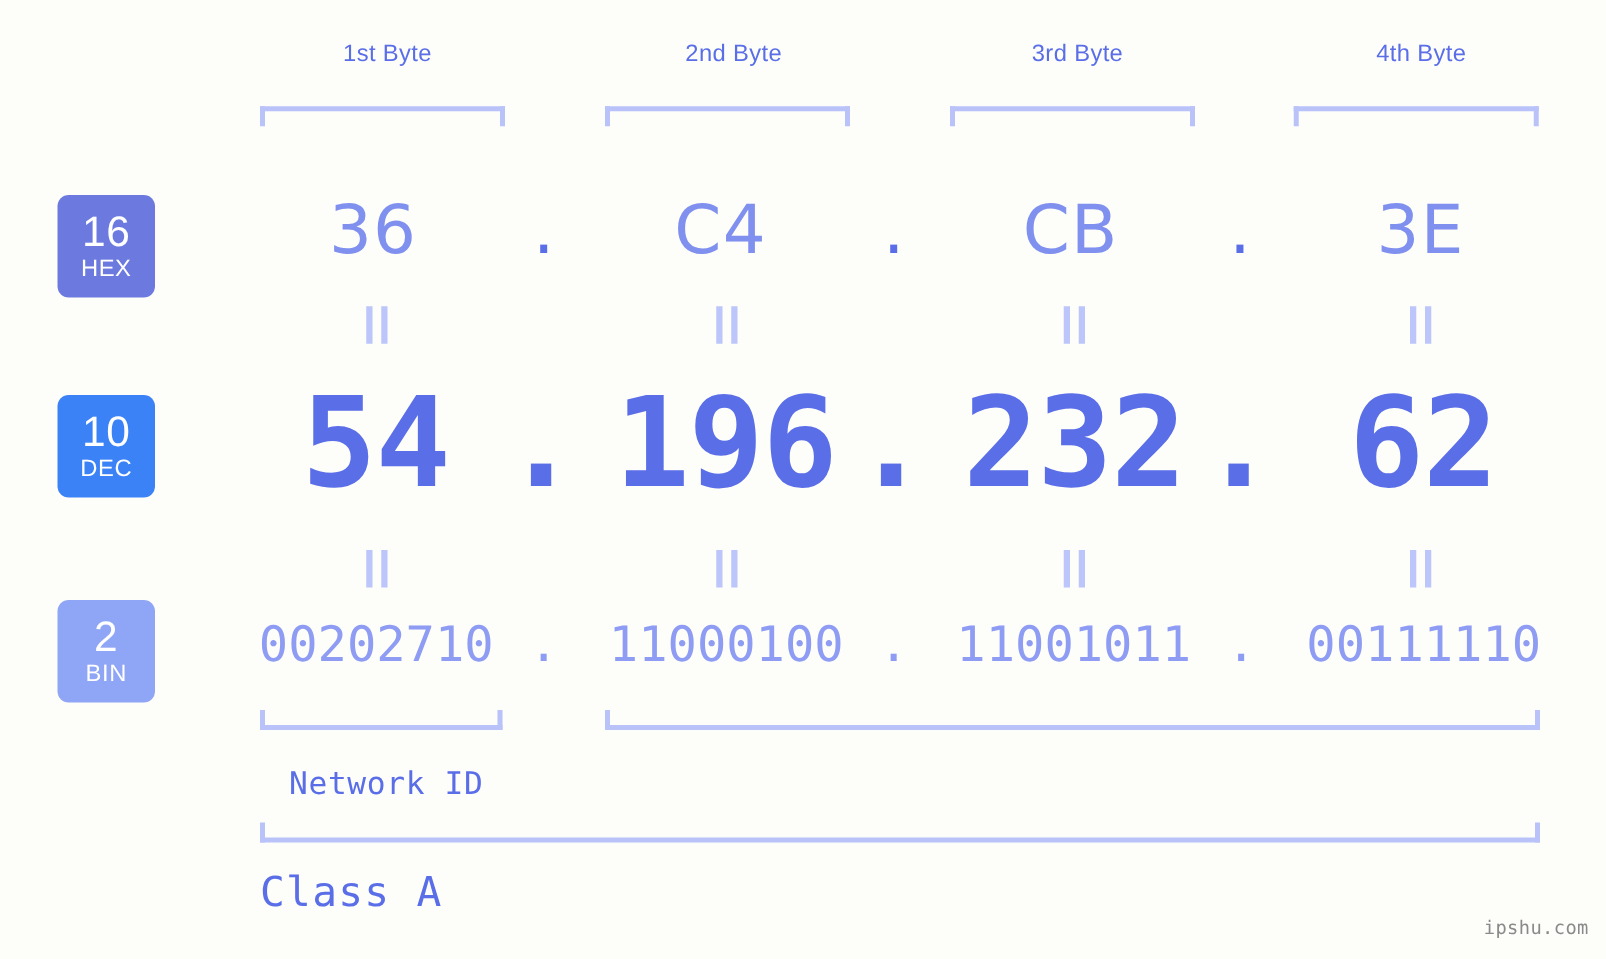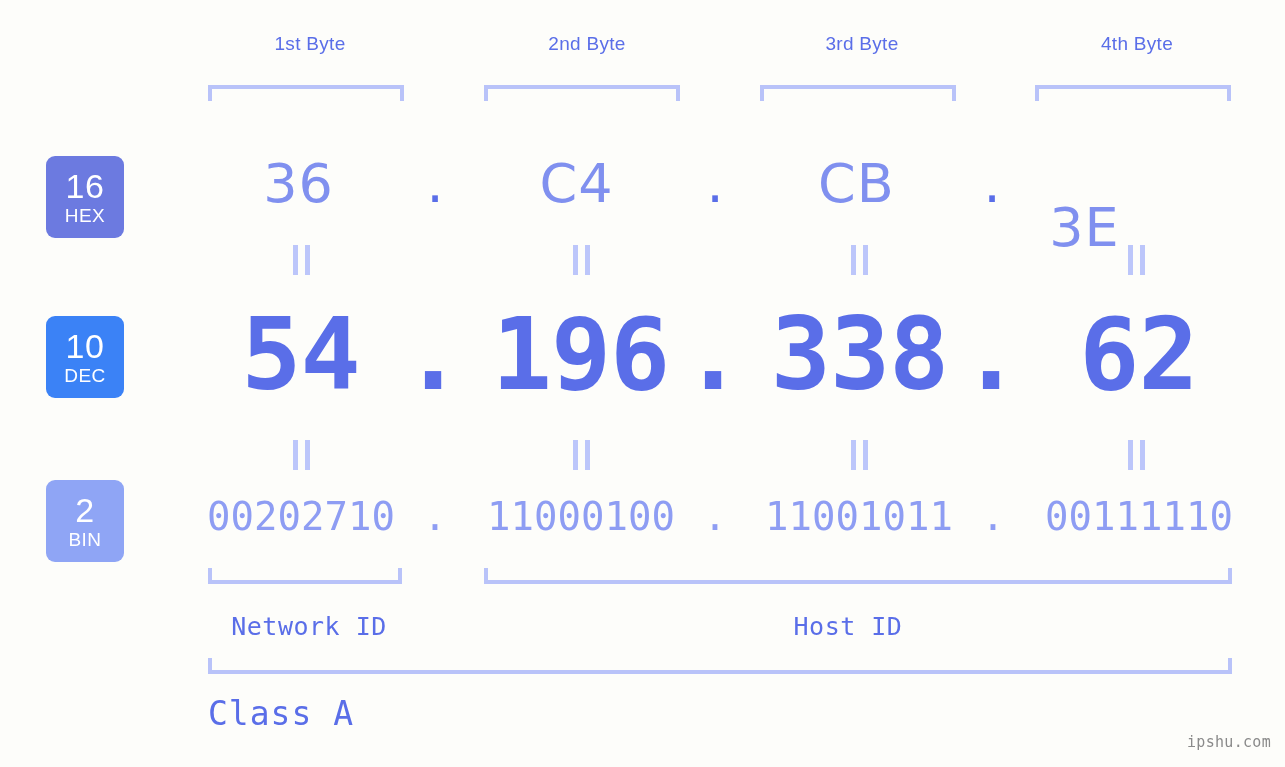--- a/index.html
+++ b/index.html
@@ -208,21 +208,21 @@
   </div>
   <div class="badge" style="top:480px;height:82px;background:#8fa5f5;">
     <span class="num">2</span>
     <span class="nm">BIN</span>
   </div>
 
   <div class="row-hex">
     <div class="cell" style="left:186px;width:225px;">36</div>
     <div class="cell" style="left:464px;width:225px;">C4</div>
     <div class="cell" style="left:744px;width:225px;">CB</div>
-    <div class="cell" style="left:972px;width:225px;margin-top:44px;">3E</div>
+    <div class="cell" style="left:1024px;width:225px;">3E</div>
 
     <div class="dot dot-hex" style="left:410px;width:50px;">.</div>
     <div class="dot dot-hex" style="left:690px;width:50px;">.</div>
     <div class="dot dot-hex" style="left:967px;width:50px;">.</div>
   </div>
 
   <div class="eq" style="left:288px;top:245px;">
       <i></i>
       <i></i>
     </div>
@@ -235,21 +235,21 @@
       <i></i>
     </div>
   <div class="eq" style="left:1123px;top:245px;">
       <i></i>
       <i></i>
     </div>
 
   <div class="row-dec">
     <div class="cell" style="left:188px;width:225px;">54</div>
     <div class="cell" style="left:468px;width:225px;">196</div>
-    <div class="cell" style="left:747px;width:225px;">338</div>
+    <div class="cell" style="left:747px;width:225px;">232</div>
     <div class="cell" style="left:1026px;width:225px;">62</div>
 
     <div class="dot dot-dec" style="left:388px;width:90px;">.</div>
     <div class="dot dot-dec" style="left:668px;width:90px;">.</div>
     <div class="dot dot-dec" style="left:946px;width:90px;">.</div>
   </div>
 
   <div class="eq" style="left:288px;top:440px;">
       <i></i>
       <i></i>
@@ -275,20 +275,19 @@
 
     <div class="dot dot-bin" style="left:412px;width:46px;">.</div>
     <div class="dot dot-bin" style="left:692px;width:46px;">.</div>
     <div class="dot dot-bin" style="left:970px;width:46px;">.</div>
   </div>
 
   <div class="bracket-bottom" style="left:208px;top:568px;width:194px;"></div>
   <div class="bracket-bottom" style="left:484px;top:568px;width:748px;"></div>
 
   <div class="id-label" style="left:186px;width:246px;">Network ID</div>
-  <div class="id-label" style="left:735px;width:226px;">Host ID</div>
 
   <div class="bracket-bottom" style="left:208px;top:658px;width:1024px;"></div>
   <div class="class-label" style="left:208px;width:1024px;">Class A</div>
 
   <div class="watermark">ipshu.com</div>
 
 </div>
 
 </body></html>

